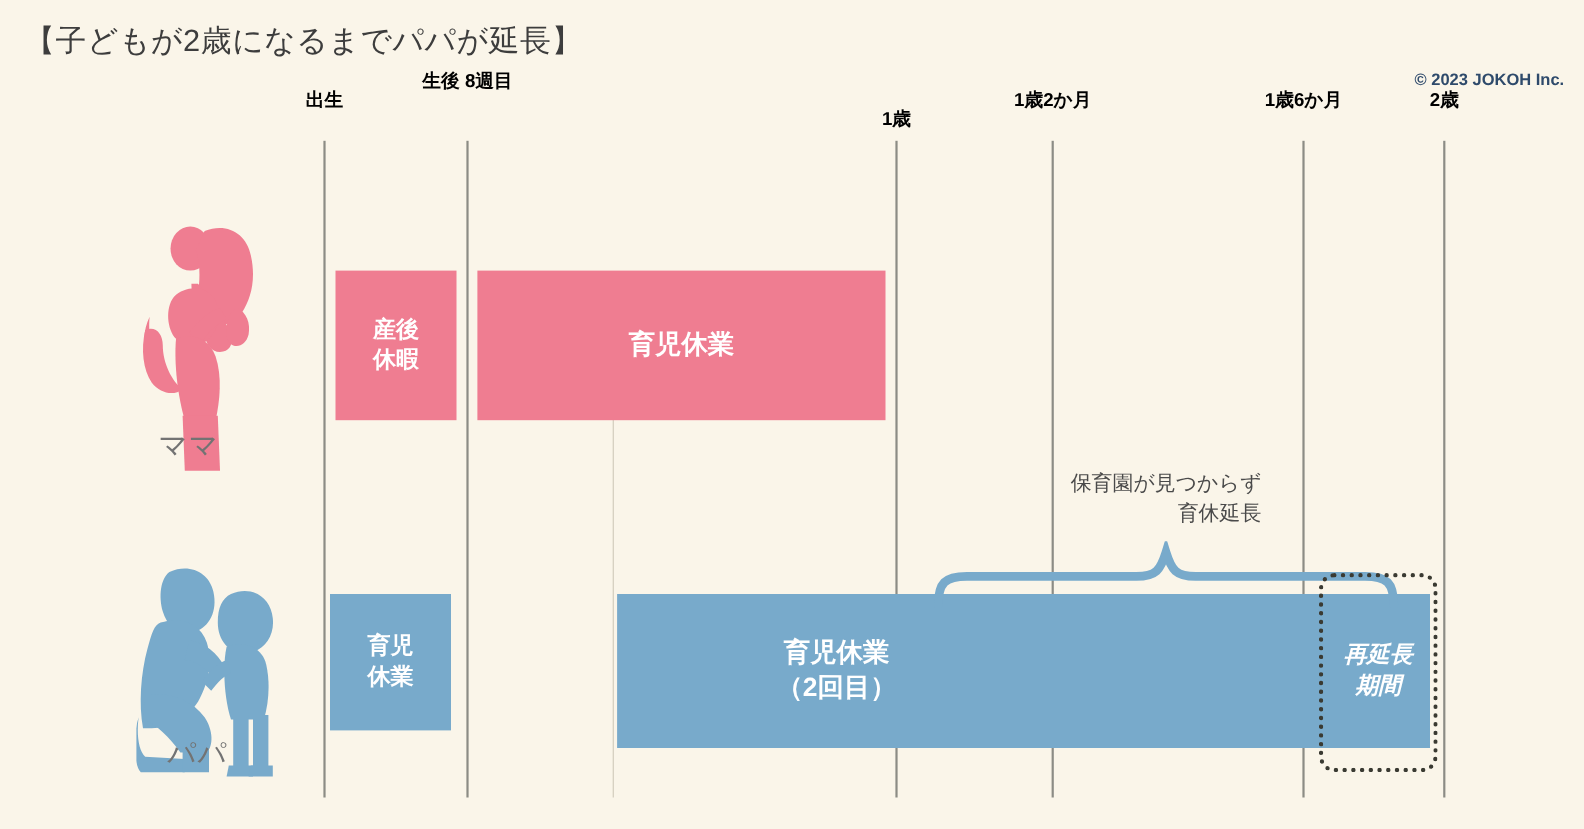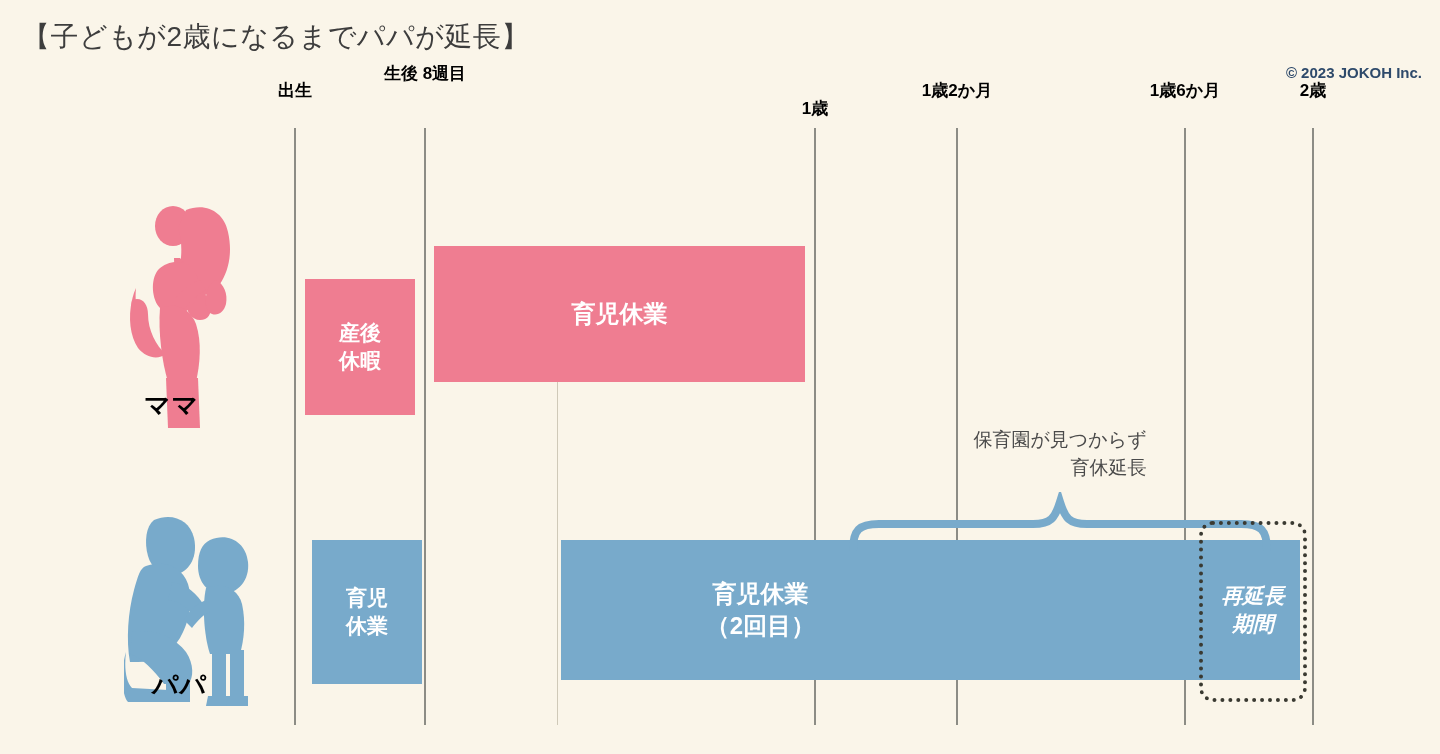--- a/index.html
+++ b/index.html
@@ -65,22 +65,22 @@
     line-height: 1.35;
   }
 
   
   .figure {
     position: absolute;
   }
   .figure-label {
     position: absolute;
     font-size: 26px;
-    font-weight: bold;
-    color: #000000;
+    font-weight: normal;
+    color: #737373;
     white-space: nowrap;
     letter-spacing: 1px;
   }
 
   
   .bar {
     position: absolute;
     box-sizing: border-box;
     display: flex;
     align-items: center;
@@ -210,25 +210,25 @@
 
         <path d="M88 138 L102 138 L102 190 L88 190 Z"></path>
         <path d="M106 138 L120 138 L120 190 L106 190 Z"></path>
         <path d="M84 184 L106 184 L106 194 L82 194 Z"></path>
         <path d="M104 184 L124 184 L124 194 L102 194 Z"></path>
       </g>
     </svg>
   </div>
   <div class="figure-label" style="left:152px; top:668px;">パパ</div>
 
-  <div class="bar pink" style="left:305px; top:246px; width:110px; height:136px; font-size:21px;margin-top:33px;">産後
+  <div class="bar pink" style="left:305px; top:246px; width:110px; height:136px; font-size:21px;">産後
 休暇</div>
   <div class="bar pink" style="left:434px; top:246px; width:371px; height:136px; font-size:24px;">育児休業</div>
 
-  <div class="bar blue" style="left:312px; top:540px; width:110px; height:144px; font-size:21px;">育児
+  <div class="bar blue" style="left:300px; top:540px; width:110px; height:124px; font-size:21px;">育児
 休業</div>
   <div class="bar blue" style="left:561px; top:540px; width:739px; height:140px; font-size:24px;">
     <span style="display:block; transform:translateX(-170px);">育児休業
 （2回目）</span>
   </div>
 
   <div id="brace-note">保育園が見つからず
 育休延長</div>
 
   <div id="brace-svg">

